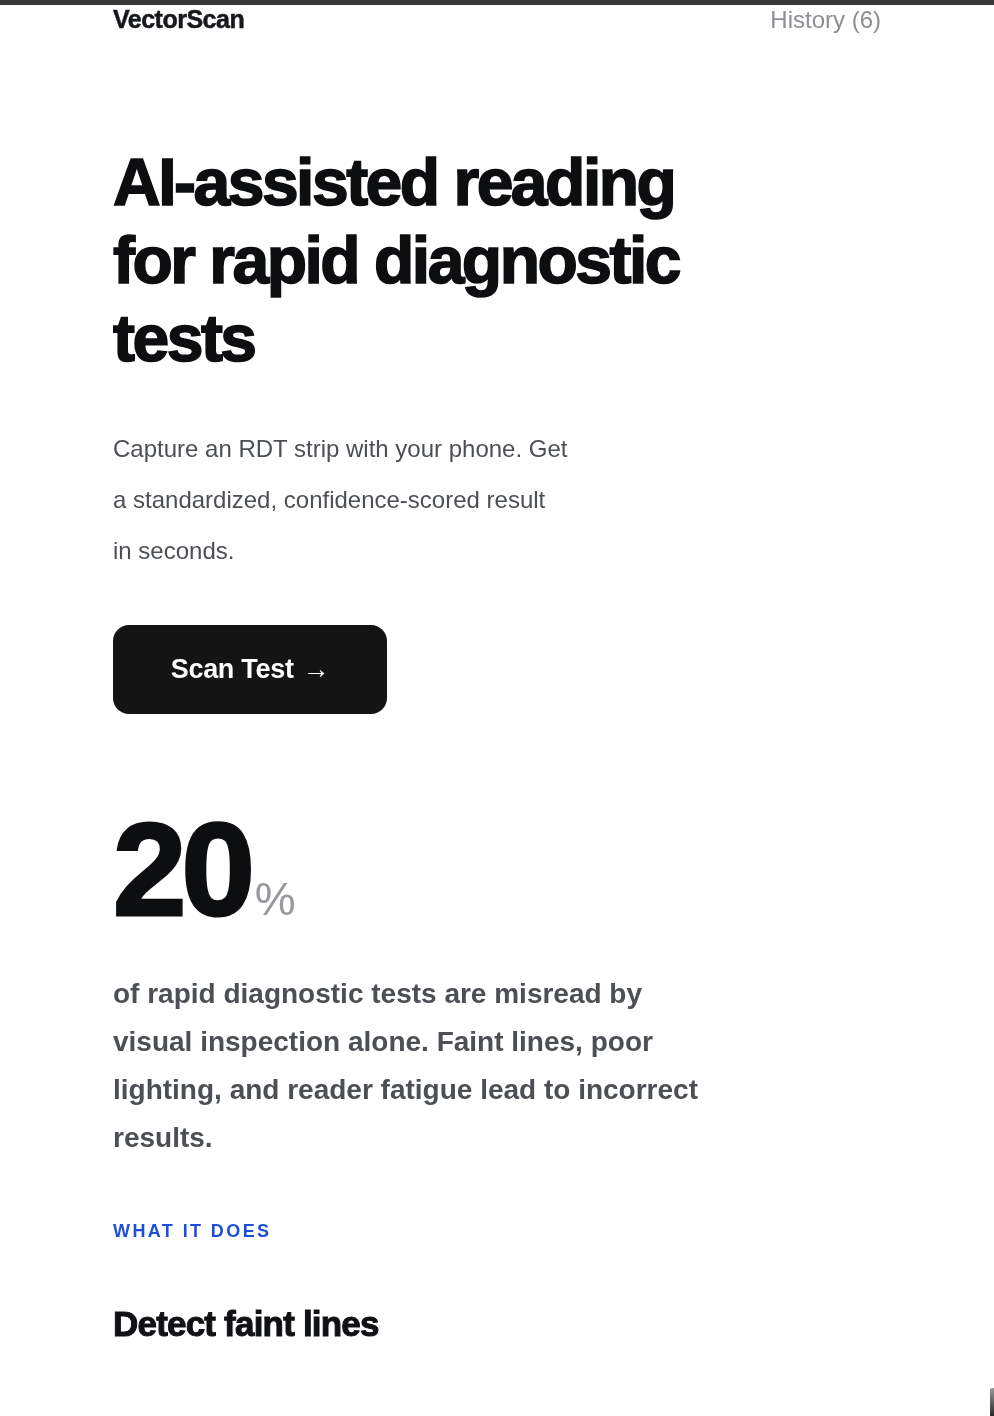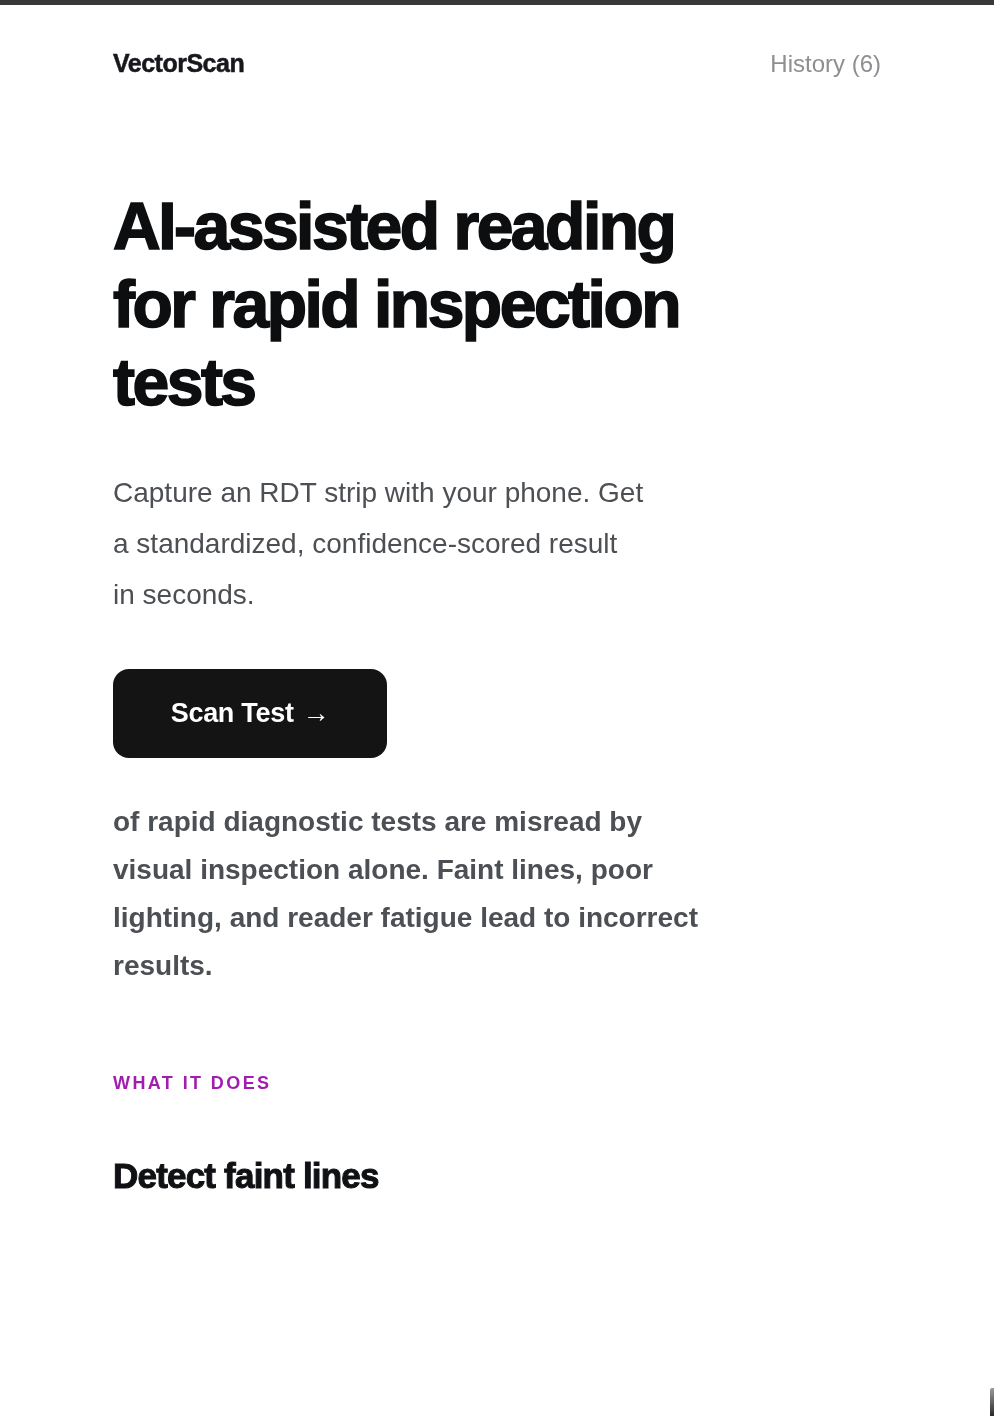--- a/index.html
+++ b/index.html
@@ -18,21 +18,20 @@
     height: 5px;
     background: #383838;
   }
 
   .container {
     max-width: 768px;
     margin: 0 auto;
   }
 
   .header {
-    margin-top: 44px;
     display: flex;
     justify-content: space-between;
     align-items: baseline;
     height: 30px;
   }
 
   .brand {
     font-size: 25px;
     font-weight: 700;
     letter-spacing: -0.5px;
@@ -54,21 +53,21 @@
     line-height: 78px;
     font-weight: 800;
     letter-spacing: -2.5px;
     color: #0d0e10;
     white-space: pre-line;
     -webkit-text-stroke: 1.6px currentColor;
   }
 
   .hero-subtitle {
     margin-top: 46px;
-    font-size: 28px;
+    font-size: 24px;
     line-height: 51px;
     font-weight: 400;
     color: #4c4f53;
     white-space: pre-line;
   }
 
   .cta-button {
     margin-top: 49px;
     width: 274px;
     height: 89px;
@@ -113,26 +112,26 @@
   .stat-description {
     margin-top: 40px;
     font-size: 28px;
     line-height: 48px;
     font-weight: 700;
     color: #4c4f53;
     white-space: pre-line;
   }
 
   .eyebrow {
-    margin-top: 81px;
+    margin-top: 57px;
     font-size: 18px;
     line-height: 24px;
     font-weight: 600;
     letter-spacing: 2.4px;
-    color: #a21caf;
+    color: #1d4ed8;
     text-transform: uppercase;
   }
 
   .feature-title {
     margin-top: 60px;
     font-size: 35px;
     line-height: 42px;
     font-weight: 800;
     letter-spacing: -0.8px;
     color: #101114;
@@ -155,32 +154,36 @@
 <div class="top-bar"></div>
 
 <div class="container">
 
   <div class="header">
     <div class="brand">VectorScan</div>
     <a class="history-link">History (6)</a>
   </div>
 
   <h1 class="hero-title">AI-assisted reading
-for rapid inspection
+for rapid diagnostic
 tests</h1>
 
   <p class="hero-subtitle">Capture an RDT strip with your phone. Get
 a standardized, confidence-scored result
 in seconds.</p>
 
   <button class="cta-button">
     <span>Scan Test</span>
     <span>→</span>
   </button>
 
+  <div class="stat-row">
+    <span class="stat-value">20</span>
+    <span class="stat-unit">%</span>
+  </div>
 
   <p class="stat-description">of rapid diagnostic tests are misread by
 visual inspection alone. Faint lines, poor
 lighting, and reader fatigue lead to incorrect
 results.</p>
 
   <div class="eyebrow">WHAT IT DOES</div>
 
   <h2 class="feature-title">Detect faint lines</h2>
 

